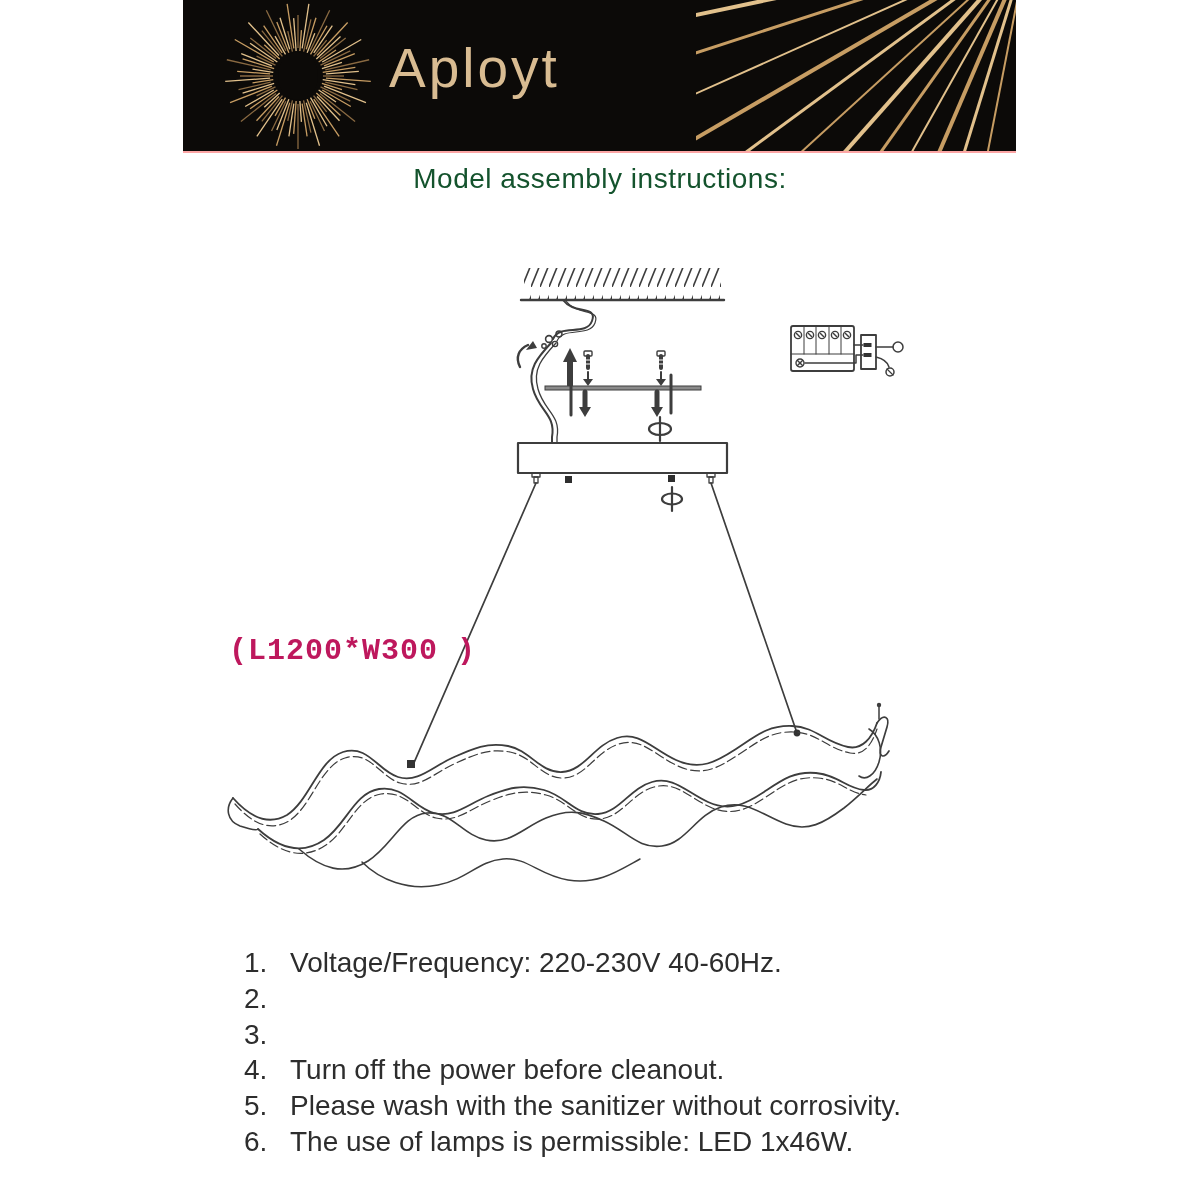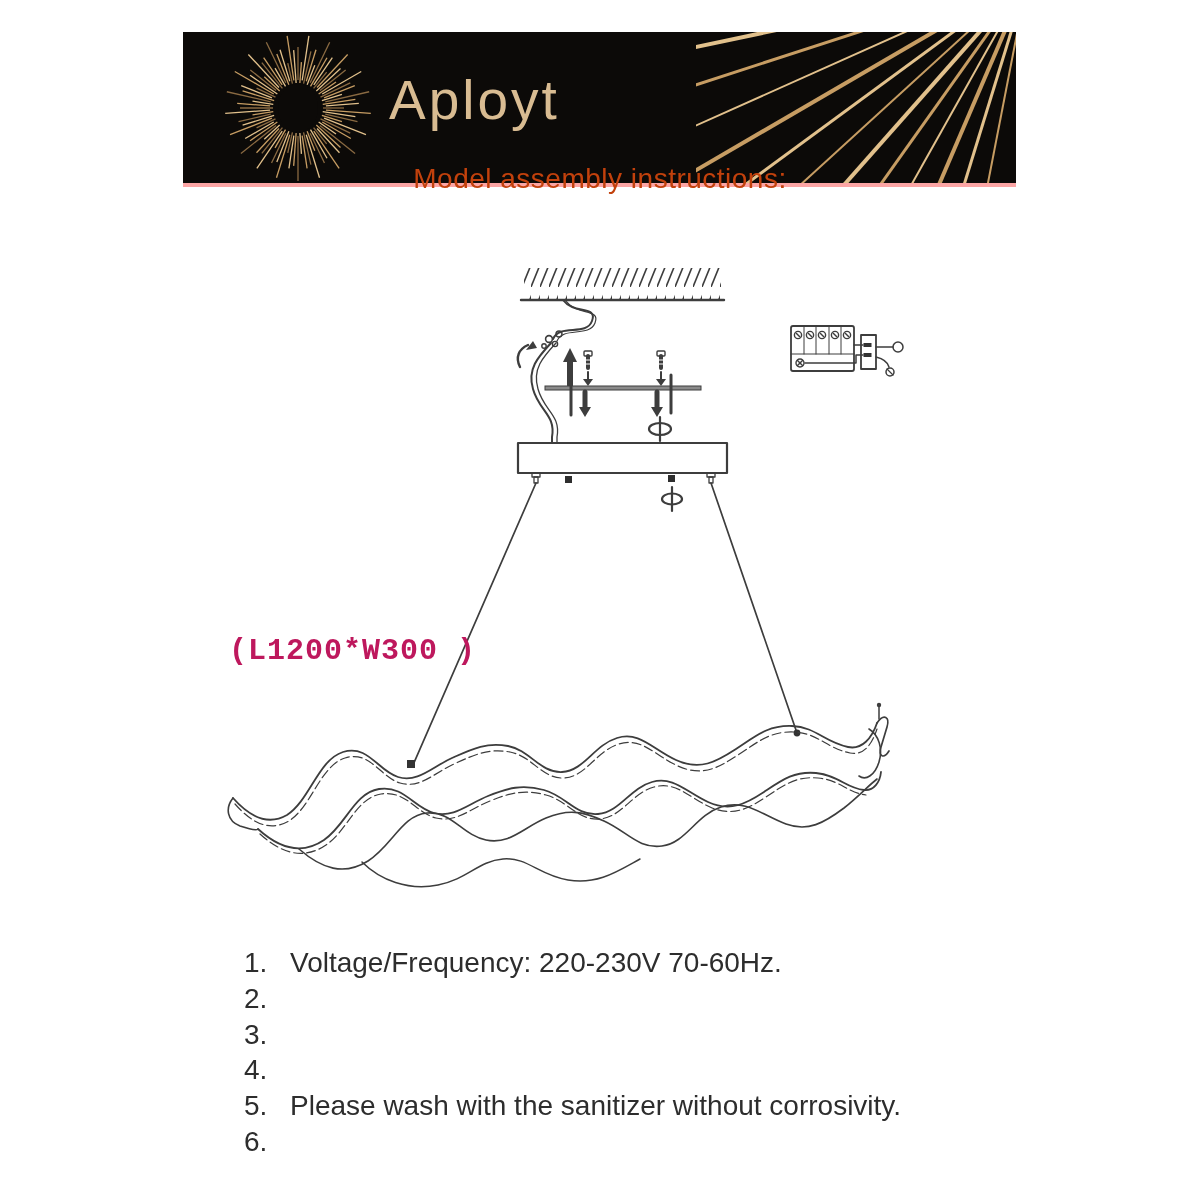--- a/index.html
+++ b/index.html
@@ -3,30 +3,30 @@
 <meta charset="utf-8">
 <style>
   html,body{margin:0;padding:0;}
   body{
     width:1200px;height:1200px;position:relative;overflow:hidden;
     background:#ffffff;font-family:"Liberation Sans",sans-serif;color:#2e2e2e;
   }
   
   .banner{
     position:absolute;left:183px;top:0;width:833px;height:151px;
-    background:#0c0a08;overflow:hidden;border-bottom:4px solid #fca5a5;margin-top:32px;
+    background:#0c0a08;overflow:hidden;border-bottom:2px solid #fca5a5;
   }
   .banner svg{position:absolute;top:0;left:0;}
   .brand{
     position:absolute;left:206px;top:36px;
     font-size:55px;font-weight:300;letter-spacing:3px;color:#d9bc92;
     font-family:"Liberation Sans",sans-serif;
   }
   
-  .title-block{position:absolute;top:160px;left:0;width:1200px;text-align:center;color:#c2410c;}
+  .title-block{position:absolute;top:160px;left:0;width:1200px;text-align:center;color:#14532d;}
   .title-block .line{font-size:28px;line-height:37px;letter-spacing:0.5px;}
   
   .diagram{position:absolute;left:0;top:255px;width:1200px;height:665px;}
   .dim-label{
     position:absolute;left:229px;top:634px;
     font-family:"Liberation Mono","DejaVu Sans Mono",monospace;
     font-size:30px;font-weight:700;color:#be185d;letter-spacing:1px;
   }
   
   .instructions{position:absolute;left:244px;top:947px;width:920px;}
@@ -286,31 +286,33 @@
       <circle cx="879" cy="450" r="2.2" fill="#3d3d3d"></circle>
     </g>
   </g>
 </svg>
 
 <div class="dim-label">(L1200*W300 )</div>
 
 <div class="instructions">
   <div class="inst-row">
     <span class="inst-num">1.</span>
-    <span class="inst-text">Voltage/Frequency: 220-230V 70-60Hz.</span>
+    <span class="inst-text">Voltage/Frequency: 220-230V 40-60Hz.</span>
   </div>
   <div class="inst-row">
     <span class="inst-num">2.</span>
   </div>
   <div class="inst-row">
     <span class="inst-num">3.</span>
   </div>
   <div class="inst-row">
     <span class="inst-num">4.</span>
+    <span class="inst-text">Turn off the power before cleanout.</span>
   </div>
   <div class="inst-row">
     <span class="inst-num">5.</span>
     <span class="inst-text">Please wash with the sanitizer without corrosivity.</span>
   </div>
   <div class="inst-row">
     <span class="inst-num">6.</span>
+    <span class="inst-text">The use of lamps is permissible: LED 1x46W.</span>
   </div>
 </div>
 
 </body></html>

